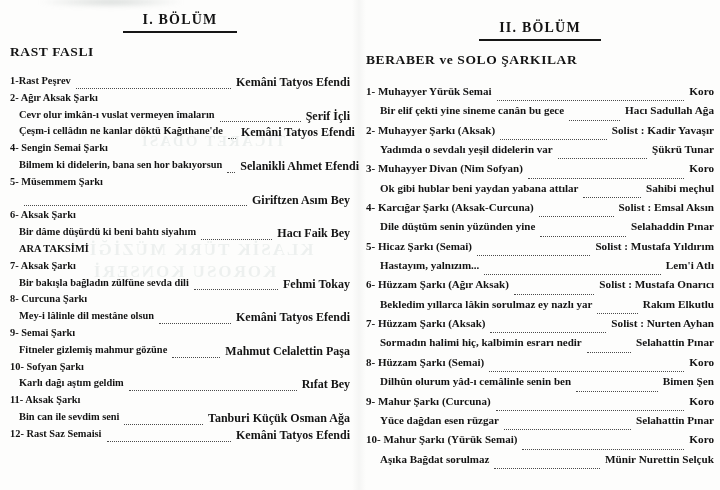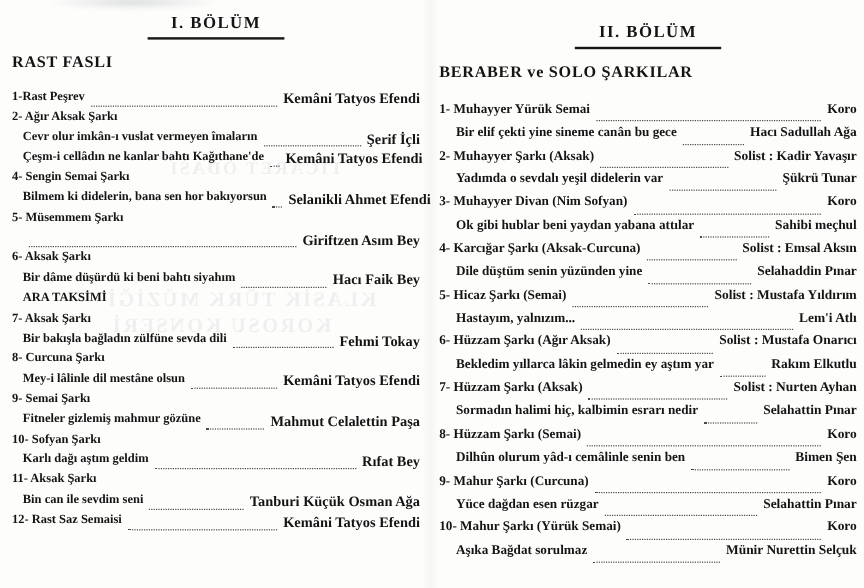--- a/index.html
+++ b/index.html
@@ -91,21 +91,21 @@
       </div>
       <div class="row">
         <span class="t">2- Ağır Aksak Şarkı</span>
       </div>
       <div class="row ind">
         <span class="t">Cevr olur imkân-ı vuslat vermeyen îmaların</span>
         <span class="leader"></span>
         <span class="r">Şerif İçli</span>
       </div>
       <div class="row ind">
-        <span class="t">Çeşm-i cellâdın ne kanlar bahtı Kağıthane'de</span>
+        <span class="t">Çeşm-i cellâdın ne kanlar döktü Kağıthane'de</span>
         <span class="leader"></span>
         <span class="r">Kemâni  Tatyos Efendi</span>
       </div>
       <div class="row">
         <span class="t">4- Sengin Semai Şarkı</span>
       </div>
       <div class="row ind">
         <span class="t">Bilmem ki didelerin, bana sen hor bakıyorsun</span>
         <span class="leader"></span>
         <span class="r">Selanikli Ahmet Efendi</span>
@@ -231,21 +231,21 @@
         <span class="t">Hastayım, yalnızım...</span>
         <span class="leader"></span>
         <span class="r">Lem'i Atlı</span>
       </div>
       <div class="row">
         <span class="t">6- Hüzzam Şarkı (Ağır Aksak)</span>
         <span class="leader"></span>
         <span class="r">Solist : Mustafa Onarıcı</span>
       </div>
       <div class="row ind">
-        <span class="t">Bekledim yıllarca lâkin gelmedin ey aştım yar</span>
+        <span class="t">Bekledim yıllarca lâkin sorulmaz ey nazlı yar</span>
         <span class="leader"></span>
         <span class="r">Rakım Elkutlu</span>
       </div>
       <div class="row">
         <span class="t">7- Hüzzam Şarkı (Aksak)</span>
         <span class="leader"></span>
         <span class="r">Solist : Nurten Ayhan</span>
       </div>
       <div class="row ind">
         <span class="t">Sormadın halimi hiç, kalbimin esrarı nedir</span>

